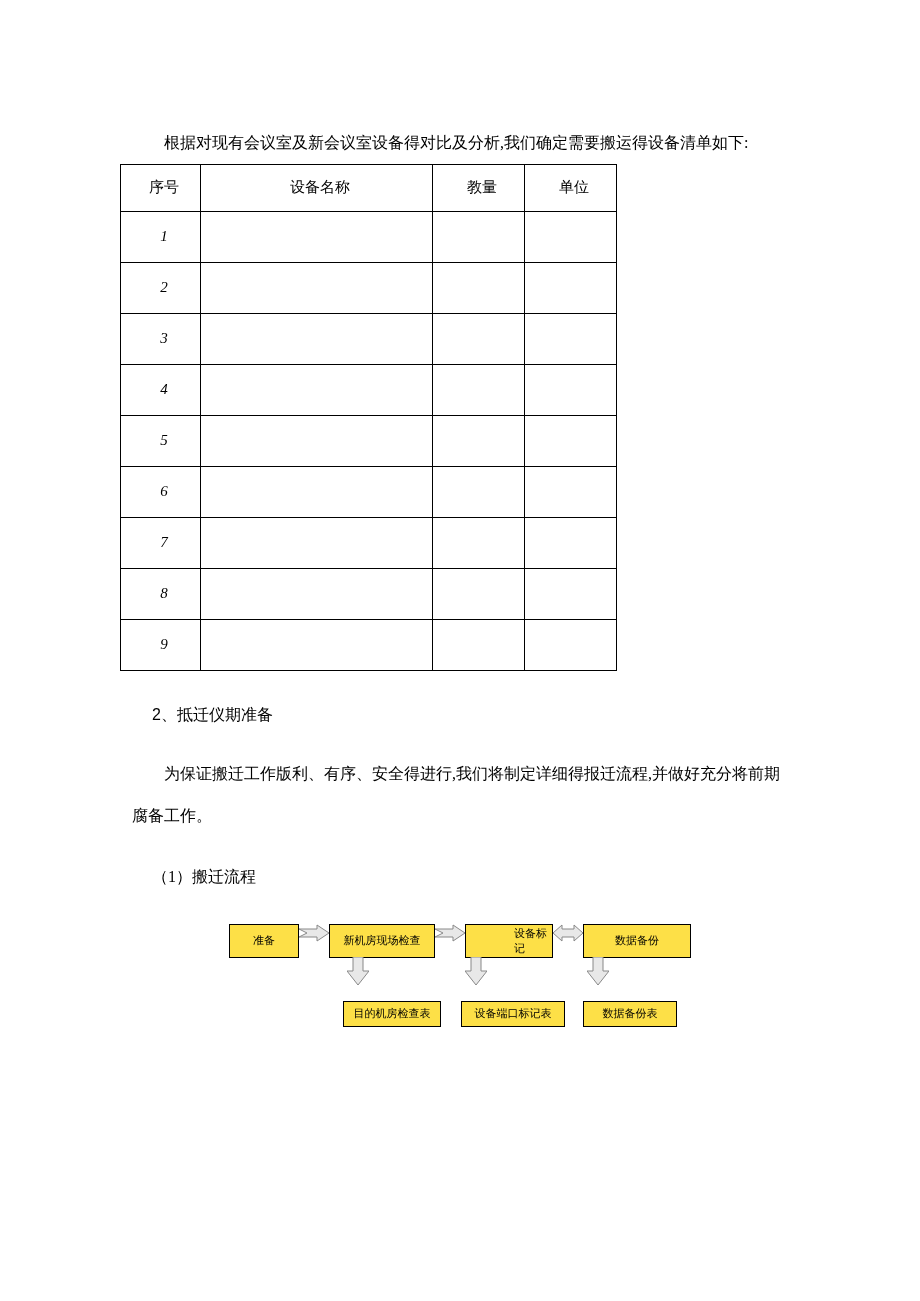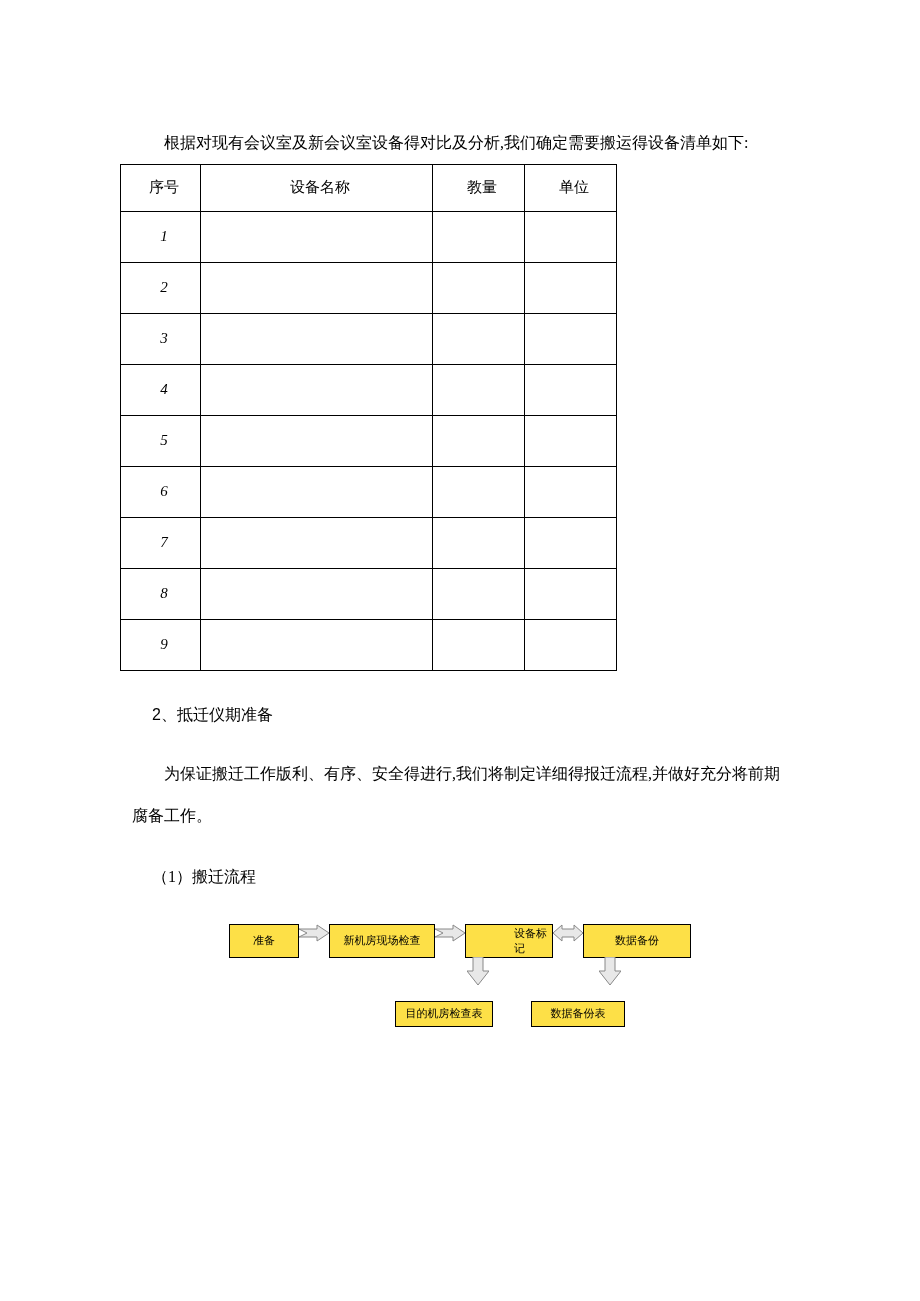--- a/index.html
+++ b/index.html
@@ -114,21 +114,21 @@
 
   .down-row {
     display: flex;
     align-items: flex-start;
     justify-content: center;
     margin-top: 0px;
   }
   .down-cell {
     display: flex;
     flex-direction: column;
-    align-items: flex-end;
+    align-items: flex-start;
   }
   .v-arrow {
     width: 30px;
     height: 30px;
     display:flex;
     align-items:center;
     justify-content:center;
     margin-top:-2px;
     margin-bottom:-1px;
   } 
@@ -242,20 +242,28 @@
       <div style="width:100px"></div>
       <div class="down-cell">
         <div class="v-arrow">
           <svg width="22" height="28" viewBox="0 0 22 28">
             <polygon points="6,0 16,0 16,14 22,14 11,28 0,14 6,14" fill="#e8e8e8" stroke="#888" stroke-width="1"></polygon>
           </svg>
         </div>
         <div class="flow-box flow-bottom w-check">目的机房检查表</div>
       </div>
       <div style="width:20px"></div>
+      <div class="down-cell">
+        <div class="v-arrow">
+          <svg width="22" height="28" viewBox="0 0 22 28">
+            <polygon points="6,0 16,0 16,14 22,14 11,28 0,14 6,14" fill="#e8e8e8" stroke="#888" stroke-width="1"></polygon>
+          </svg>
+        </div>
+        <div class="flow-box flow-bottom w-port">设备端口标记表</div>
+      </div>
       <div style="width:18px"></div>
       <div class="down-cell">
         <div class="v-arrow">
           <svg width="22" height="28" viewBox="0 0 22 28">
             <polygon points="6,0 16,0 16,14 22,14 11,28 0,14 6,14" fill="#e8e8e8" stroke="#888" stroke-width="1"></polygon>
           </svg>
         </div>
         <div class="flow-box flow-bottom w-bkup">数据备份表</div>
       </div>
     </div>

